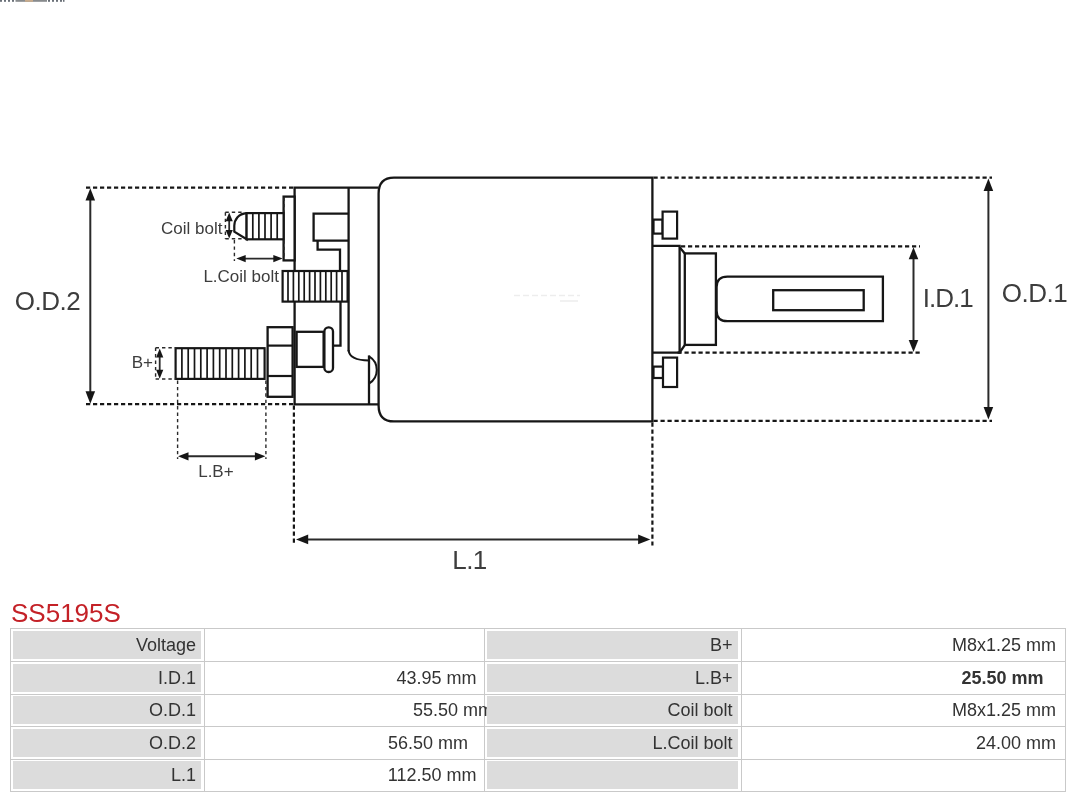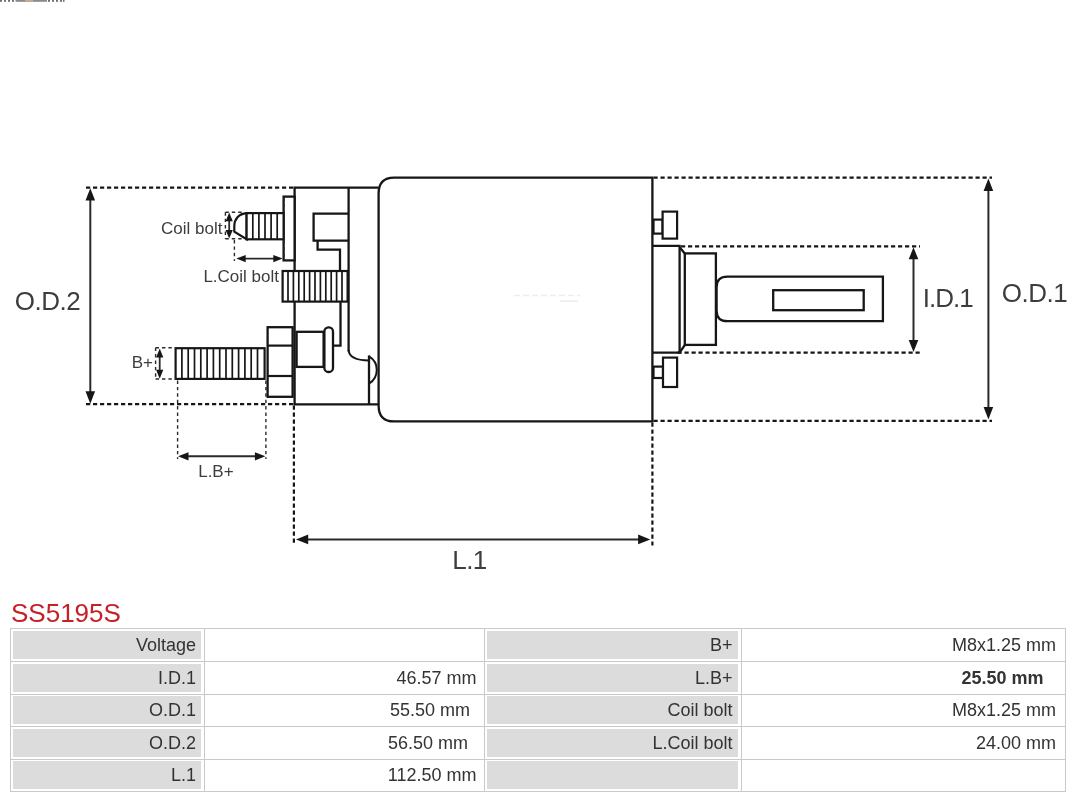--- a/index.html
+++ b/index.html
@@ -199,26 +199,26 @@
   <div class="hl" style="top:32px"></div>
   <div class="hl" style="top:65px"></div>
   <div class="hl" style="top:97px"></div>
   <div class="hl" style="top:130px"></div>
 
   <div class="c g" style="left:1.5px;top:2px;width:183.5px;padding-right:5px;">Voltage</div>
   <div class="c g" style="left:475.5px;top:2px;width:246px;padding-right:5px;">B+</div>
   <div class="c" style="left:730.5px;top:2px;width:314.5px;">M8x1.25 mm</div>
 
   <div class="c g" style="left:1.5px;top:34.6px;width:183.5px;padding-right:5px;">I.D.1</div>
-  <div class="c" style="left:193.5px;top:34.6px;width:272px;">46.57 mm</div>
+  <div class="c" style="left:193.5px;top:34.6px;width:272px;">43.95 mm</div>
   <div class="c g" style="left:475.5px;top:34.6px;width:246px;padding-right:5px;">L.B+</div>
   <div class="c" style="left:718px;top:34.6px;width:314.5px;font-weight:bold;">25.50 mm</div>
 
   <div class="c g" style="left:1.5px;top:67.2px;width:183.5px;padding-right:5px;">O.D.1</div>
-  <div class="c" style="left:187px;top:67.2px;width:272px;text-align:right;">55.50 mm</div>
+  <div class="c" style="left:210px;top:67.2px;width:272px;text-align:right;">55.50 mm</div>
   <div class="c g" style="left:475.5px;top:67.2px;width:246px;padding-right:5px;">Coil bolt</div>
   <div class="c" style="left:730.5px;top:67.2px;width:314.5px;">M8x1.25 mm</div>
 
   <div class="c g" style="left:1.5px;top:99.8px;width:183.5px;padding-right:5px;">O.D.2</div>
   <div class="c" style="left:185px;top:99.8px;width:272px;text-align:right;">56.50 mm</div>
   <div class="c g" style="left:475.5px;top:99.8px;width:246px;padding-right:5px;">L.Coil bolt</div>
   <div class="c" style="left:730.5px;top:99.8px;width:314.5px;">24.00 mm</div>
 
   <div class="c g" style="left:1.5px;top:132.4px;width:183.5px;padding-right:5px;">L.1</div>
   <div class="c" style="left:193.5px;top:132.4px;width:272px;">112.50 mm</div>

